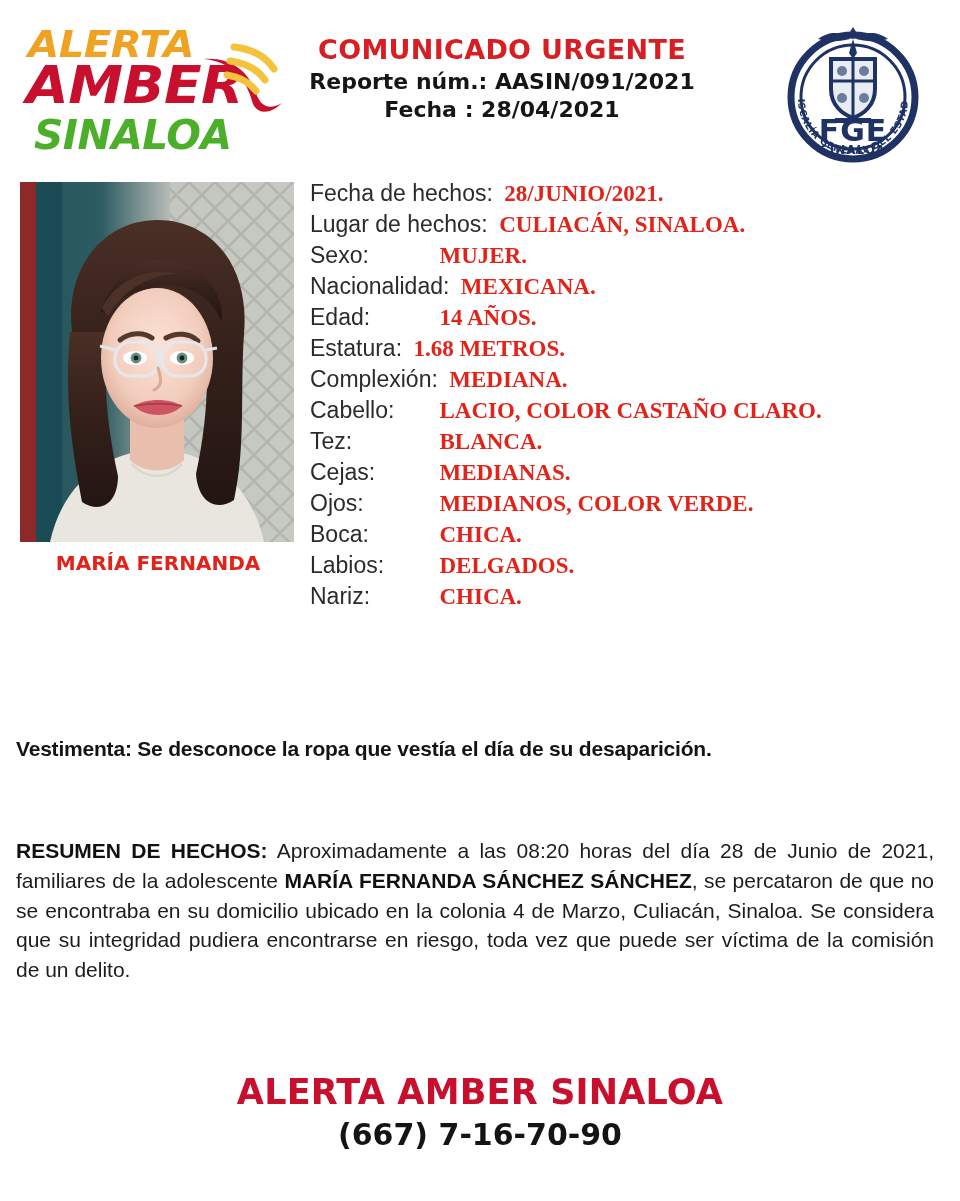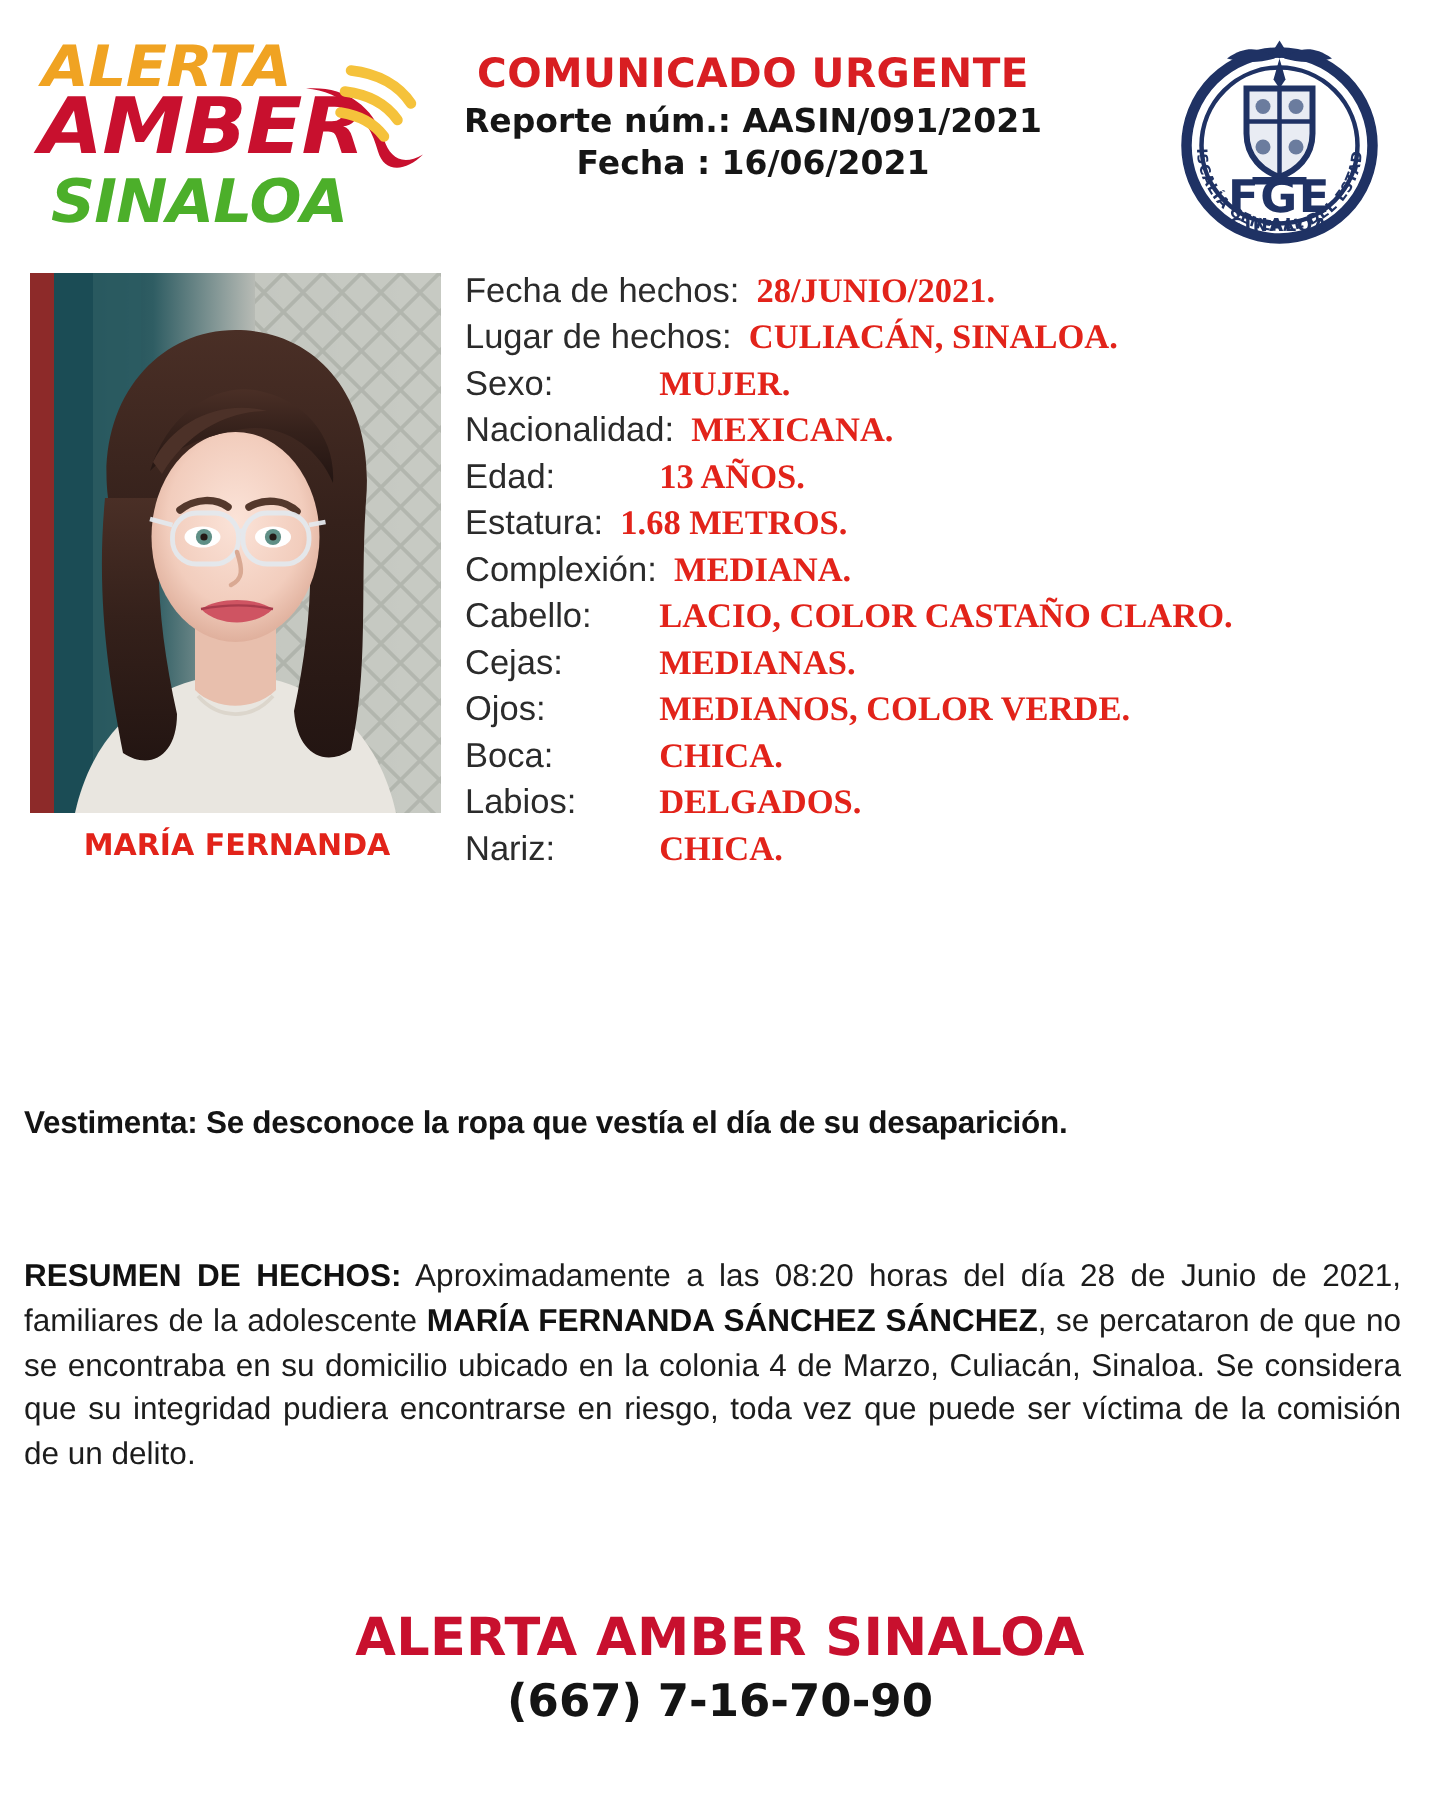--- a/index.html
+++ b/index.html
@@ -220,21 +220,21 @@
       <path d="M10 18 C 34 20, 52 36, 58 60 C 62 74, 76 74, 88 62 C 74 70, 66 64, 62 52 C 54 28, 34 16, 10 18 Z" fill="#C8102E"></path>
       <path d="M40 6 C 58 8, 72 16, 80 28" stroke="#F5C23B" stroke-width="7" fill="none" stroke-linecap="round"></path>
       <path d="M36 20 C 52 22, 64 29, 71 39" stroke="#F5C23B" stroke-width="7" fill="none" stroke-linecap="round"></path>
       <path d="M33 34 C 46 36, 56 42, 62 50" stroke="#F5C23B" stroke-width="7" fill="none" stroke-linecap="round"></path>
     </svg>
   </div>
 
   <div class="title-block">
     <div class="comunicado">COMUNICADO URGENTE</div>
     <div class="reporte">Reporte núm.: AASIN/091/2021</div>
-    <div class="fecha-hdr">Fecha : 16/06/2021</div>
+    <div class="fecha-hdr">Fecha : 28/04/2021</div>
   </div>
 
   <svg class="seal" viewBox="0 0 150 150">
     <defs>
       <path id="ringArc" d="M 20 80 A 55 55 0 0 0 130 80"></path>
     </defs>
 
     <circle cx="75" cy="78" r="62" fill="none" stroke="#1F3264" stroke-width="7"></circle>
     <circle cx="75" cy="78" r="52" fill="none" stroke="#1F3264" stroke-width="3"></circle>
 
@@ -358,38 +358,42 @@
     <span class="d-value">MUJER.</span>
   </div>
 
   <div class="d-row tight">
     <span class="d-label">Nacionalidad:</span>
     <span class="d-value">MEXICANA.</span>
   </div>
 
   <div class="d-row tab">
     <span class="d-label">Edad:</span>
-    <span class="d-value">13 AÑOS.</span>
+    <span class="d-value">14 AÑOS.</span>
   </div>
 
   <div class="d-row tight">
     <span class="d-label">Estatura:</span>
     <span class="d-value">1.68 METROS.</span>
   </div>
 
   <div class="d-row tight">
     <span class="d-label">Complexión:</span>
     <span class="d-value">MEDIANA.</span>
   </div>
 
   <div class="d-row tab">
     <span class="d-label">Cabello:</span>
     <span class="d-value">LACIO, COLOR CASTAÑO CLARO.</span>
   </div>
 
+  <div class="d-row tab">
+    <span class="d-label">Tez:</span>
+    <span class="d-value">BLANCA.</span>
+  </div>
 
   <div class="d-row tab">
     <span class="d-label">Cejas:</span>
     <span class="d-value">MEDIANAS.</span>
   </div>
 
   <div class="d-row tab">
     <span class="d-label">Ojos:</span>
     <span class="d-value">MEDIANOS, COLOR VERDE.</span>
   </div>

